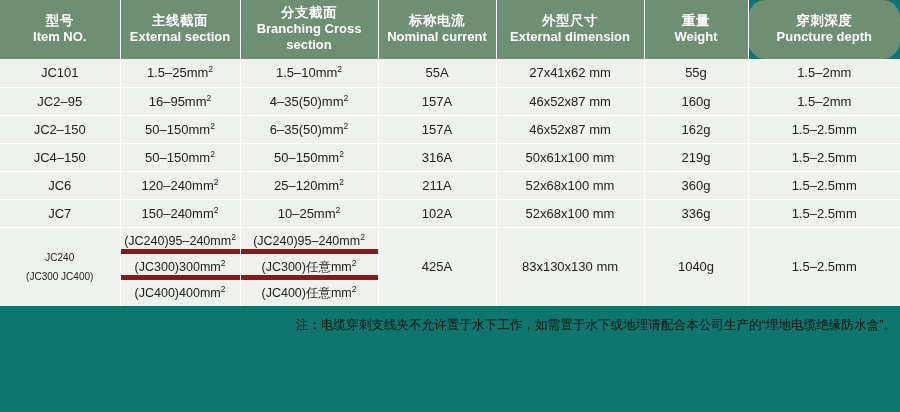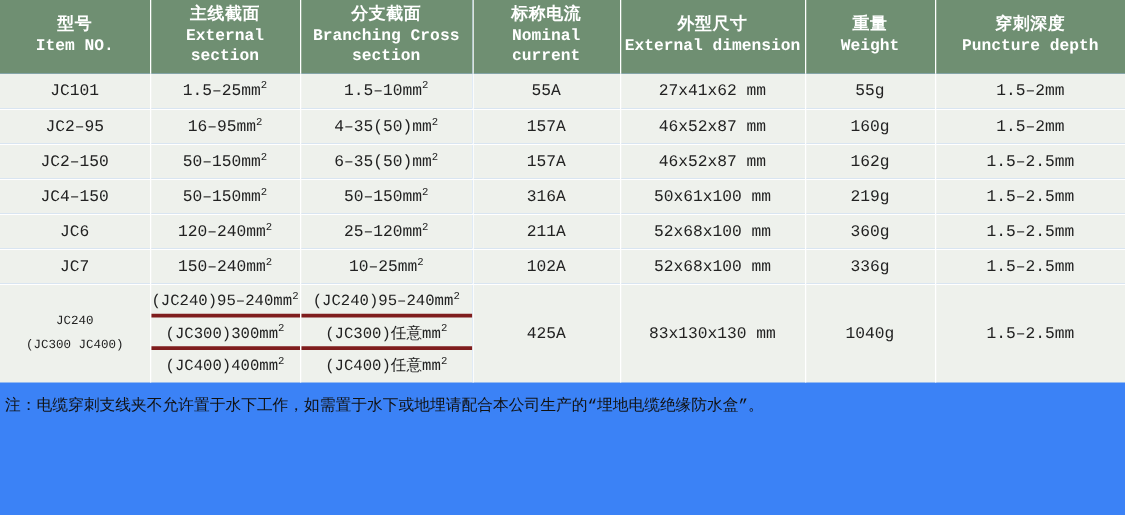--- a/index.html
+++ b/index.html
@@ -8,23 +8,22 @@
     padding: 0;
     width: 900px;
     height: 412px;
     background: #ffffff;
     font-family: "Liberation Sans", sans-serif;
   }
   #page {
     position: relative;
     width: 900px;
     height: 412px;
-    background: #3b82f6;
+    background: #0f766e;
     overflow: hidden;
-    font-family: Liberation Mono, monospace;
   }
   table.spec {
     border-collapse: collapse;
     width: 900px;
     table-layout: fixed;
   }
   table.spec col.c0 { width: 120px; }
   table.spec col.c1 { width: 120px; }
   table.spec col.c2 { width: 138px; }
   table.spec col.c3 { width: 118px; }
@@ -36,21 +35,21 @@
     background: #6f8f72;
     color: #ffffff;
     font-weight: bold;
     font-size: 13px;
     line-height: 16px;
     padding: 5px 2px 6px 2px;
     border-right: 1px solid #ffffff;
     text-align: center;
     vertical-align: middle;
   }
-  thead th:last-child { border-right: none; }
+  thead th:last-child { border-right: none; border-radius: 18px; }
   thead th .cn { display: block; font-size: 13.5px; letter-spacing: 0.5px; }
   thead th .en { display: block; font-size: 13px; }
 
   tbody td {
     background: #eef1ec;
     border-right: 1px solid #ffffff;
     border-bottom: 1px solid #ffffff;
     text-align: center;
     vertical-align: middle;
     font-size: 13px;
@@ -66,32 +65,33 @@
 
   td.multi {
     height: auto;
     padding: 0;
     white-space: normal;
   }
   td.multi .sub {
     height: 26px;
     line-height: 26px;
     font-size: 12.5px;
-    border-bottom: 3px solid #7f1d1d;
+    border-bottom: 5px solid #7f1d1d;
   }
   td.multi .sub:last-child { border-bottom: none; }
   td.model-tall { line-height: 19px; font-size: 10px; white-space: normal; padding: 0 4px; }
   td.model-tall .l1 { display: block; }
   td.model-tall .l2 { display: block; }
 
   .notes {
     padding: 10px 4px 0 4px;
     font-size: 12.6px;
     color: #111111;
     line-height: 19px;
+    text-align: right;
   }
   .notes .cn-note { margin-bottom: 3px; }
   .notes .en-note { }
 </style>
 </head>
 <body>
 
 <div id="page">
 
   <table class="spec">

